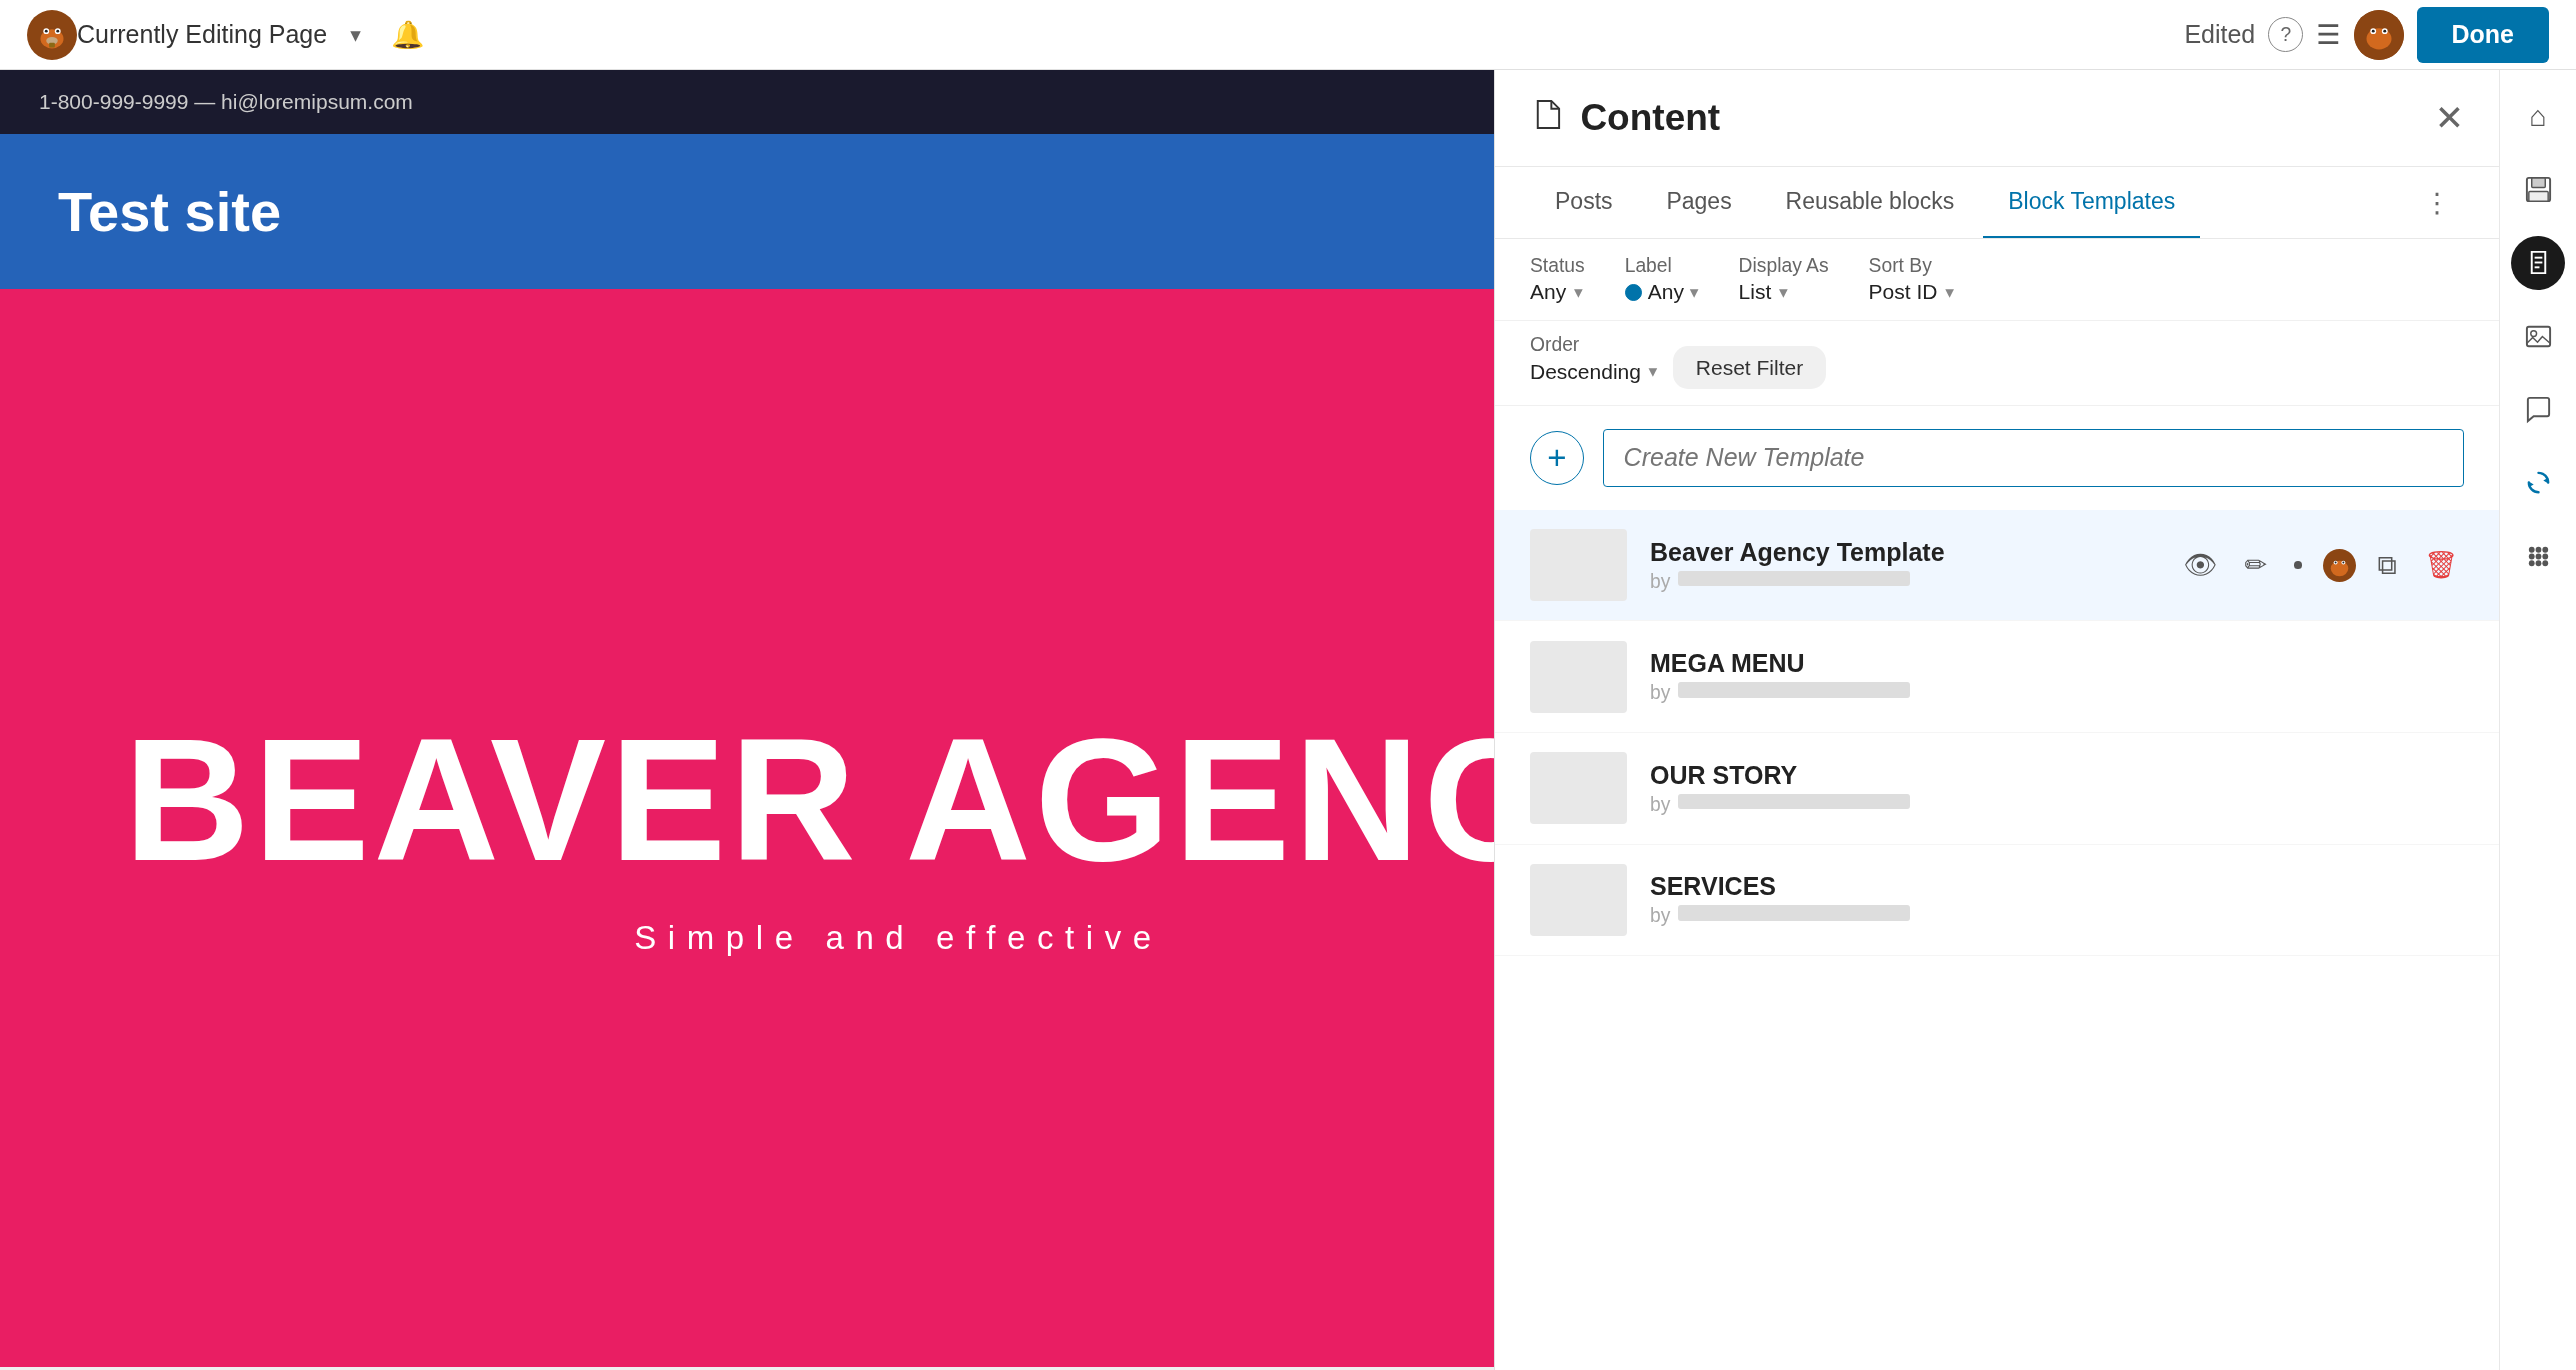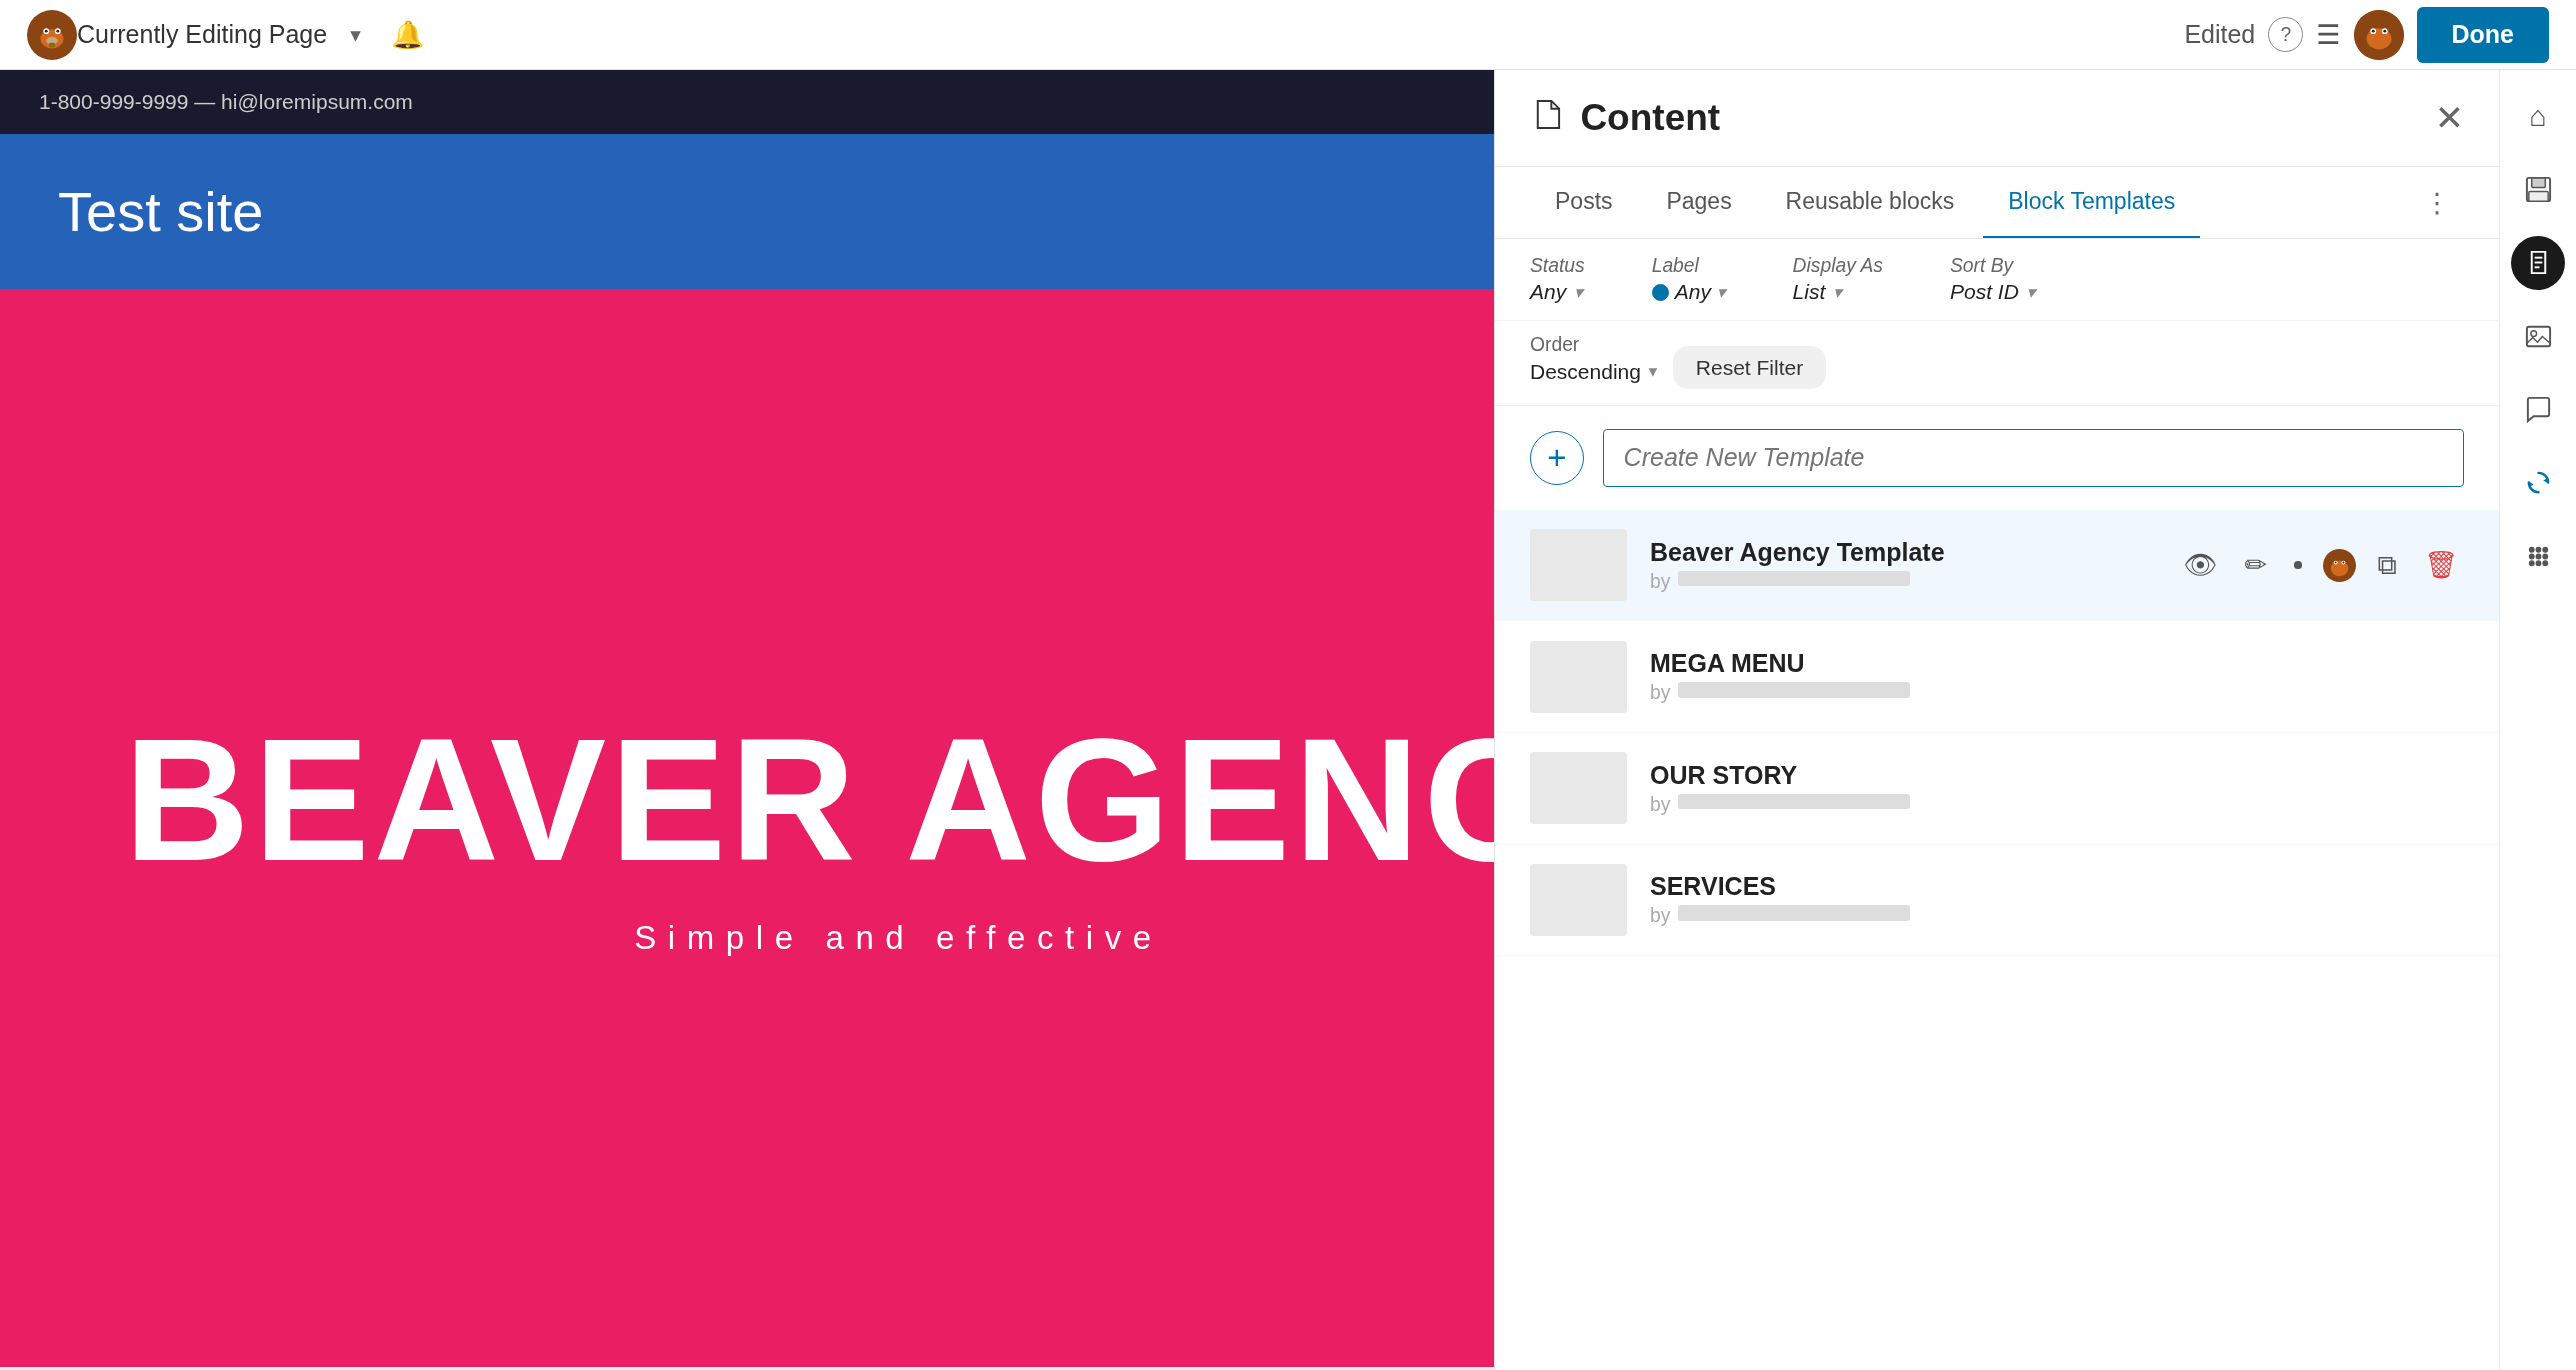--- a/index.html
+++ b/index.html
@@ -107,21 +107,21 @@
     .site-nav-area {
       background: #2563b8;
       height: 155px;
       display: flex;
       align-items: center;
       padding: 0 58px;
     }
     .site-name {
       color: #fff;
       font-size: 56px;
-      font-weight: 400;
+      font-weight: 700;
     }
     .site-hero {
       background: #e91e63;
       height: 1078px;
       display: flex;
       flex-direction: column;
       align-items: center;
       justify-content: center;
       position: relative;
     }
@@ -200,24 +200,23 @@
       font-size: 27px;
       color: #666;
       cursor: pointer;
       padding: 9.7px 13.5px;
     }
 
     
     .filters-row {
       display: flex;
       padding: 15.5px 35px;
-      gap: 28px;
+      gap: 1px;
       flex-wrap: wrap;
       border-bottom: 1px solid #f0f0f0;
-      font-style: italic;
     }
     .filter-group {
       display: flex;
       flex-direction: column;
       gap: 3.9px;
     }
     .filter-label {
       font-size: 19.3px;
       color: #666;
     }

